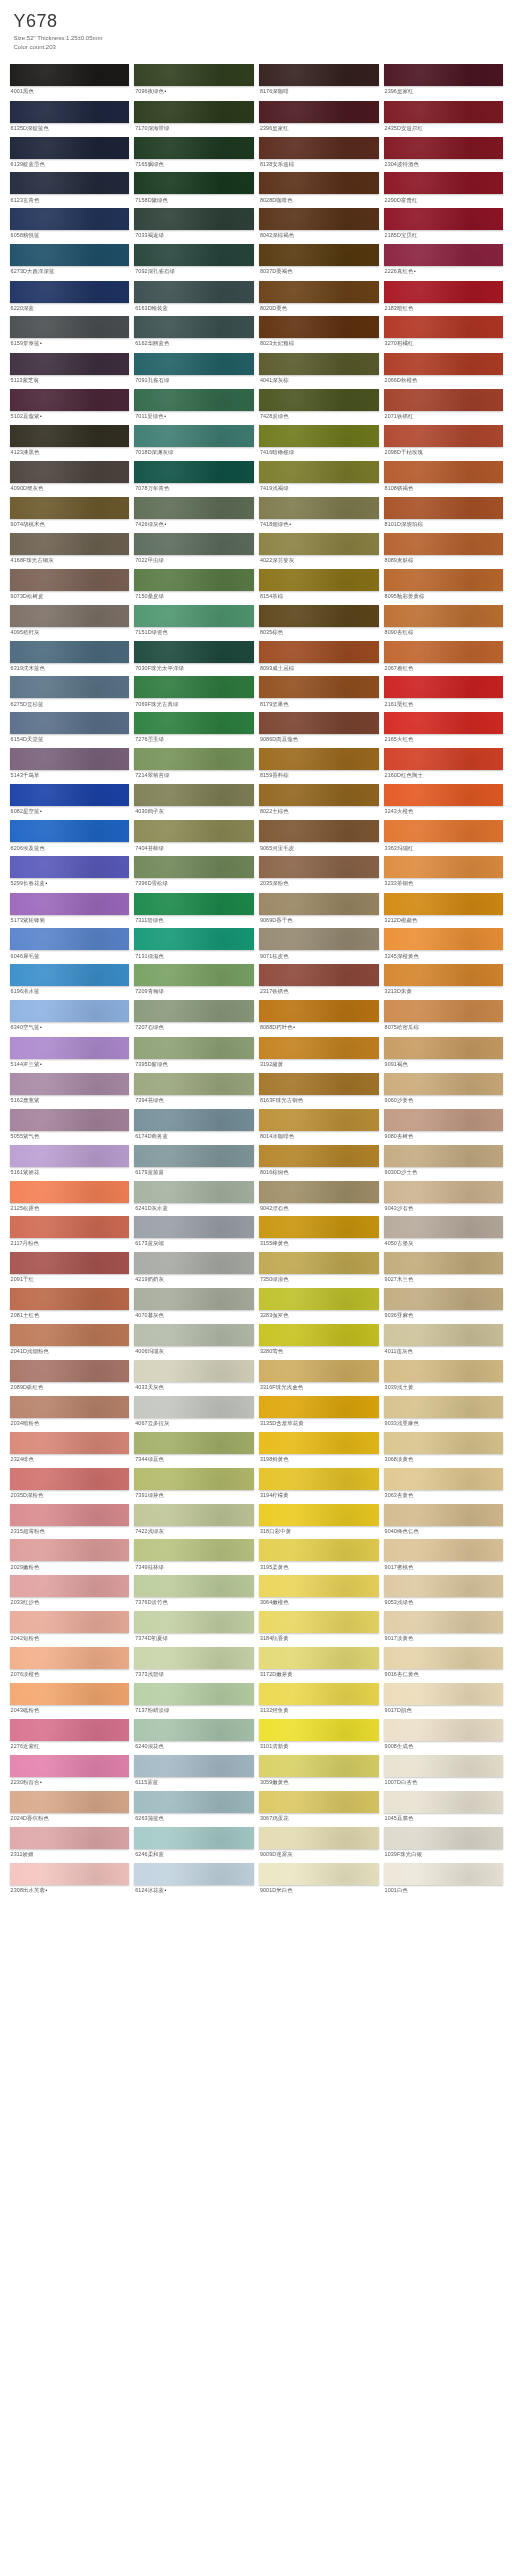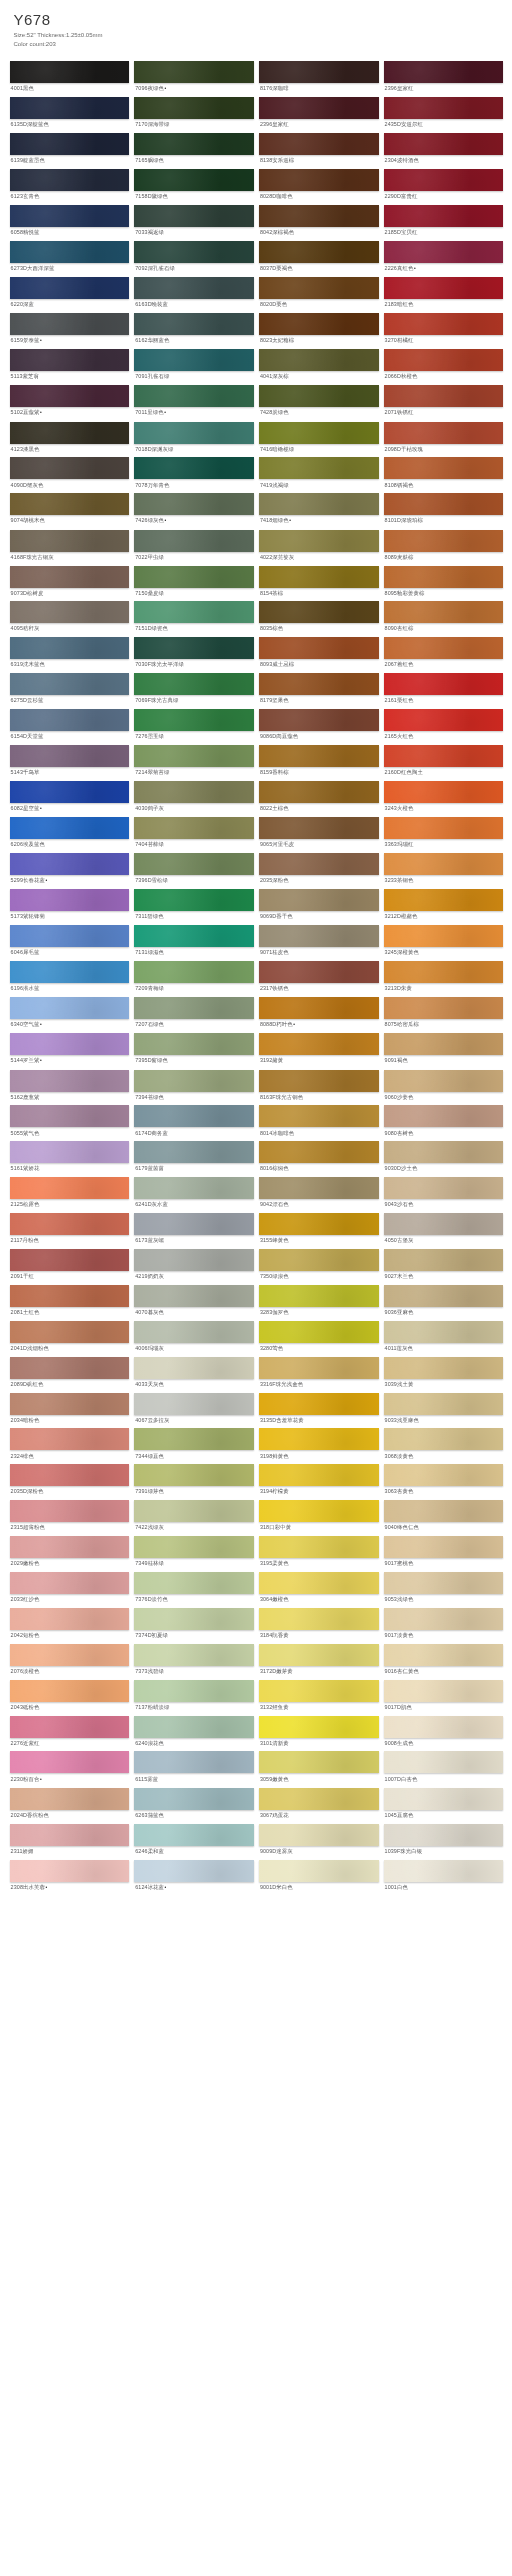--- a/index.html
+++ b/index.html
@@ -8,21 +8,21 @@
     width: 513px;
     background: #ffffff;
     font-family: "Liberation Sans", "DejaVu Sans", sans-serif;
     color: #444;
     -webkit-font-smoothing: antialiased;
   }
   #sheet { width:513px; position:relative; padding-bottom: 27px; }
 
   .header { padding: 11.5px 13.5px 5.8px 13.5px; }
   .header .title {
-    font-size: 15px;
+    font-size: 18px;
     letter-spacing: 0.5px;
     color: #3a3a3a;
     font-weight: 400;
     margin: 0 0 2.9px 0;
     line-height: 1.1;
   }
   .header .spec {
     font-size: 6px;
     color: #6b6b6b;
     line-height: 1.55;

